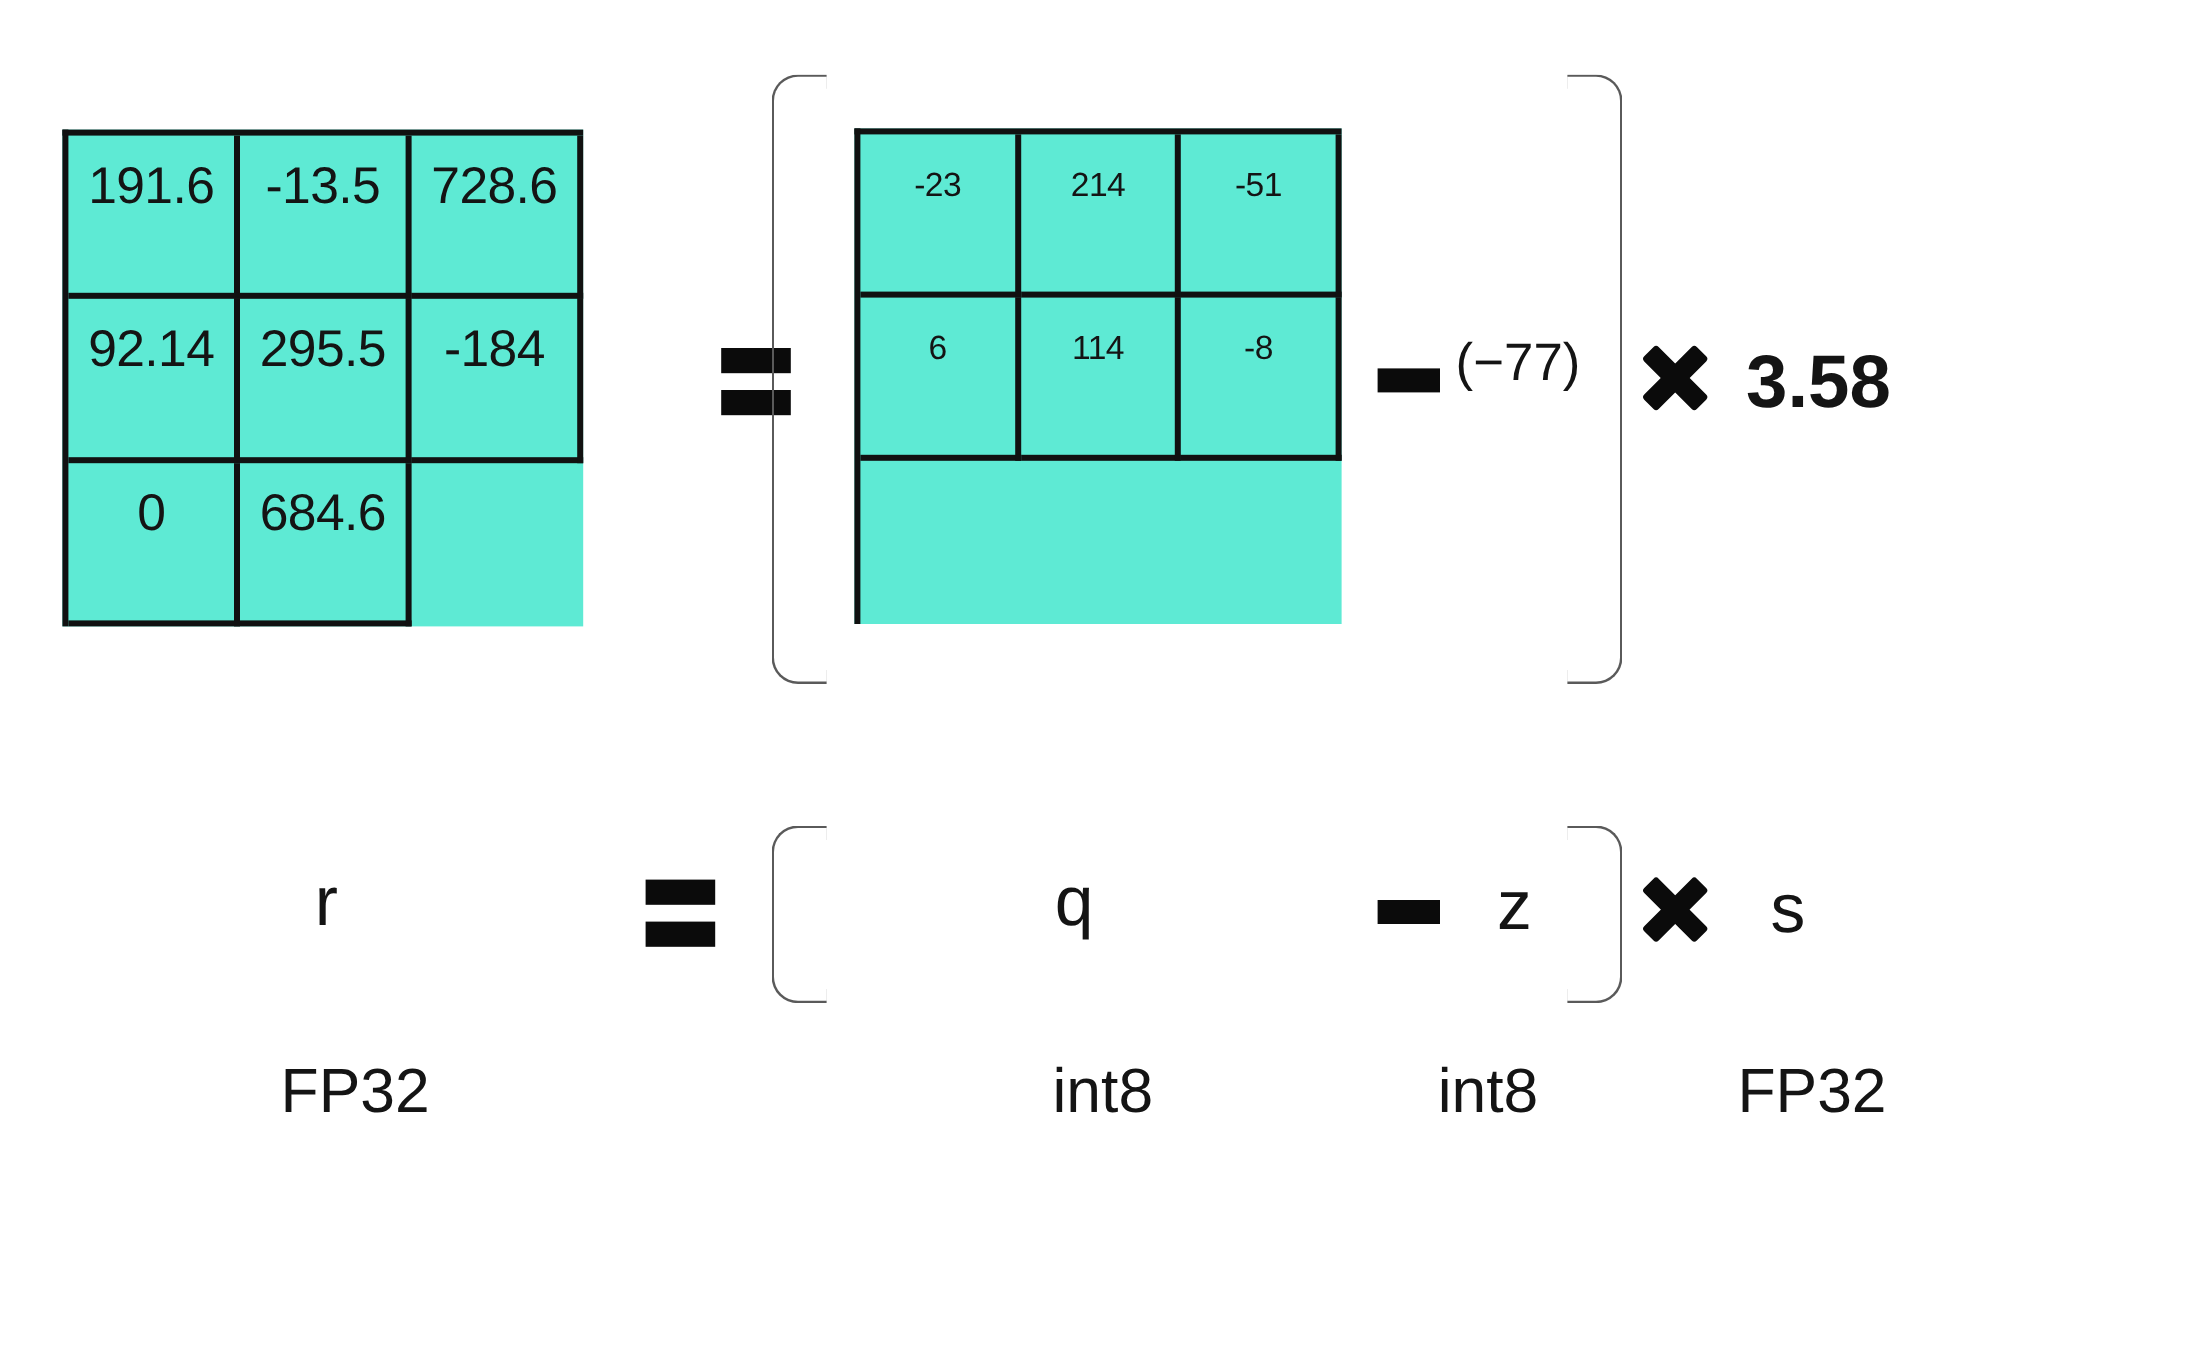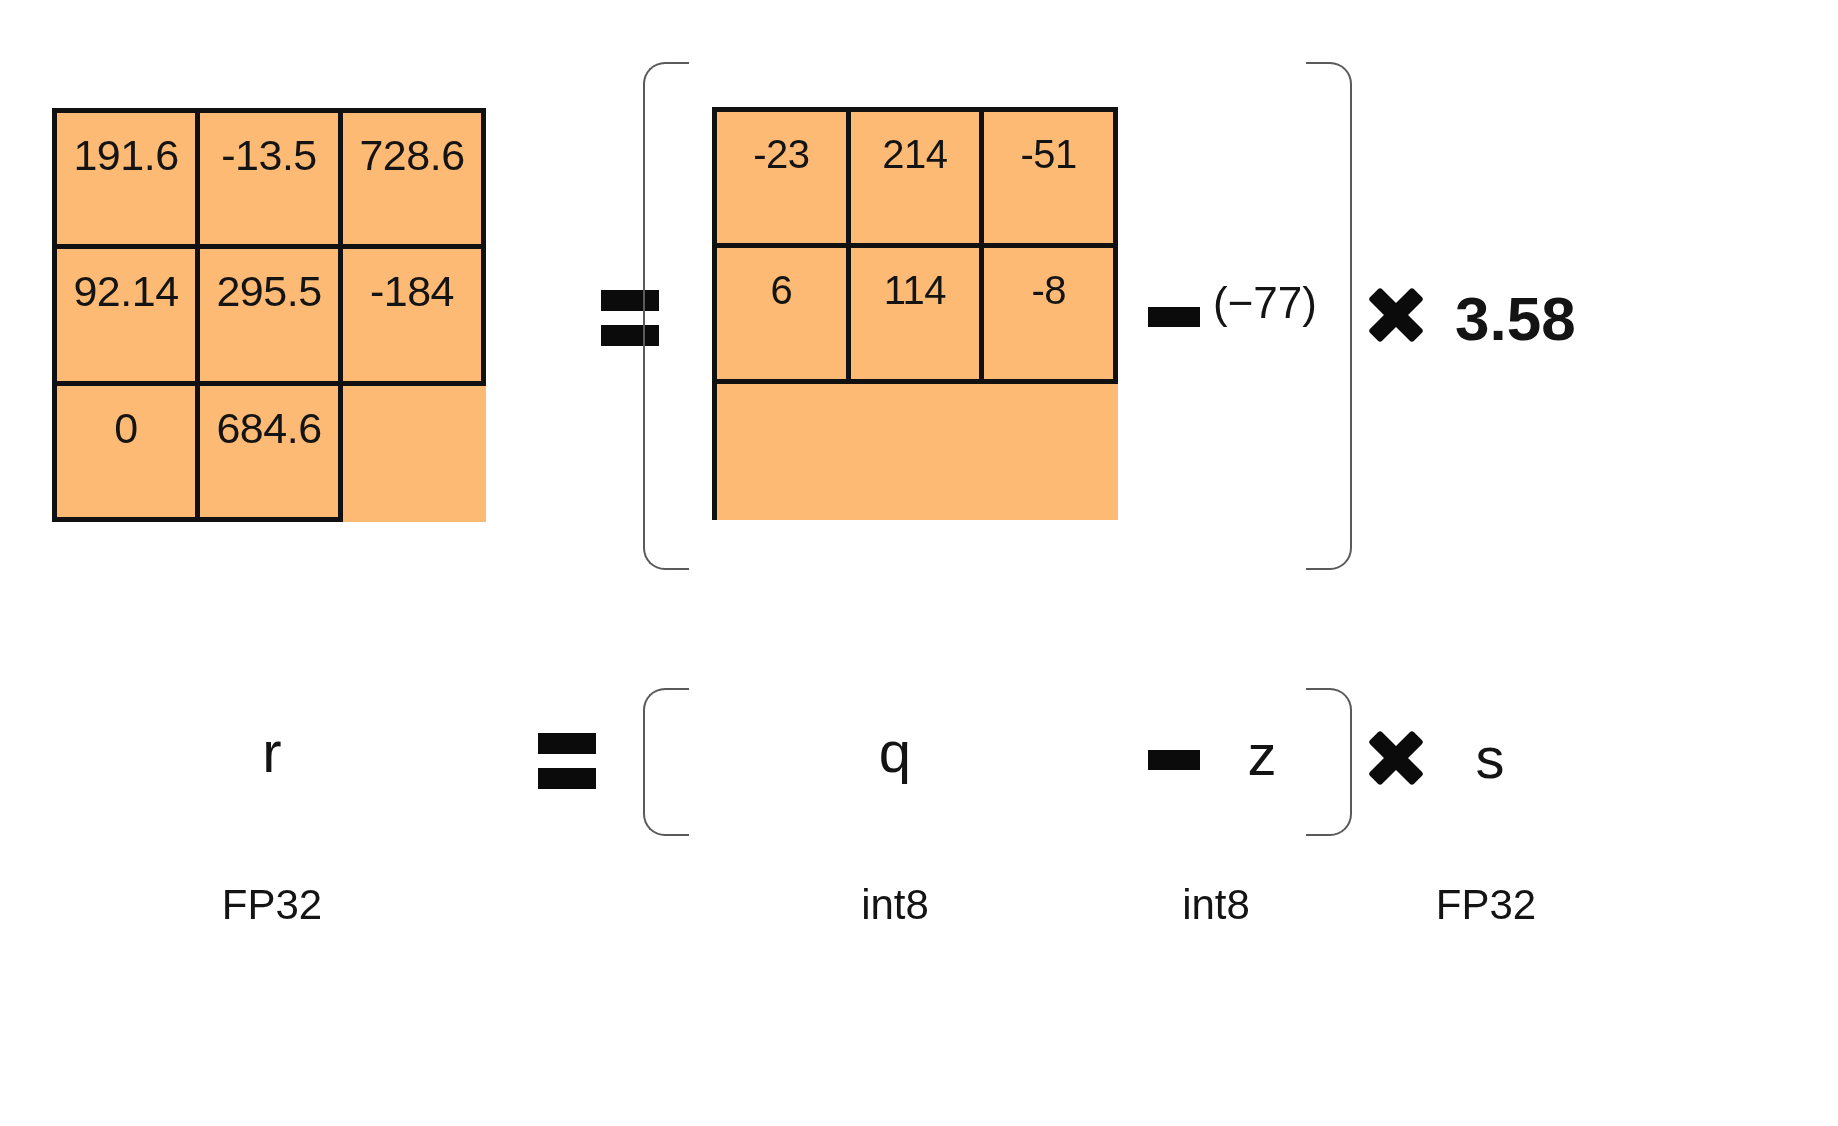--- a/index.html
+++ b/index.html
@@ -18,21 +18,21 @@
 
   
   .matrix {
     position: absolute;
     display: grid;
     grid-template-columns: repeat(3, 1fr);
     grid-template-rows: repeat(3, 1fr);
     border-top: 5px solid #111111;
     border-left: 5px solid #111111;
     box-sizing: border-box;
-    background: #fdba74;
+    background: #5eead4;
   }
   .matrix .cell {
     border-right: 5px solid #111111;
     border-bottom: 5px solid #111111;
     box-sizing: border-box;
     display: flex;
     align-items: center;
     justify-content: center;
     font-size: 44px;
     font-weight: 400;
@@ -51,21 +51,21 @@
   }
   #matrix-real .cell { font-size: 43px; }
 
   
   #matrix-quant {
     left: 712px;
     top: 107px;
     width: 406px;
     height: 413px;
   }
-  #matrix-quant .cell { font-size: 40px; padding-bottom: 48px; }
+  #matrix-quant .cell { font-size: 28px; padding-bottom: 48px; }
 
   
   .bracket {
     position: absolute;
     box-sizing: border-box;
     border: 2.5px solid #5a5a5a;
     width: 46px;
     border-radius: 22px;
   }
   .bracket.left  { border-right: none; border-top-right-radius: 0; border-bottom-right-radius: 0; }
@@ -135,25 +135,26 @@
   .symbol {
     position: absolute;
     font-size: 58px;
     line-height: 1;
     color: #141414;
     text-align: center;
     white-space: nowrap;
   }
   .dtype {
     position: absolute;
-    font-size: 42px;
+    font-size: 52px;
     line-height: 1;
     color: #141414;
     text-align: center;
     white-space: nowrap;
+    margin-left: 24px;
   }
 </style>
 </head>
 <body>
 
 <div class="matrix" id="matrix-real">
   <div class="cell">191.6</div>
   <div class="cell">-13.5</div>
   <div class="cell">728.6</div>
   <div class="cell">92.14</div>

